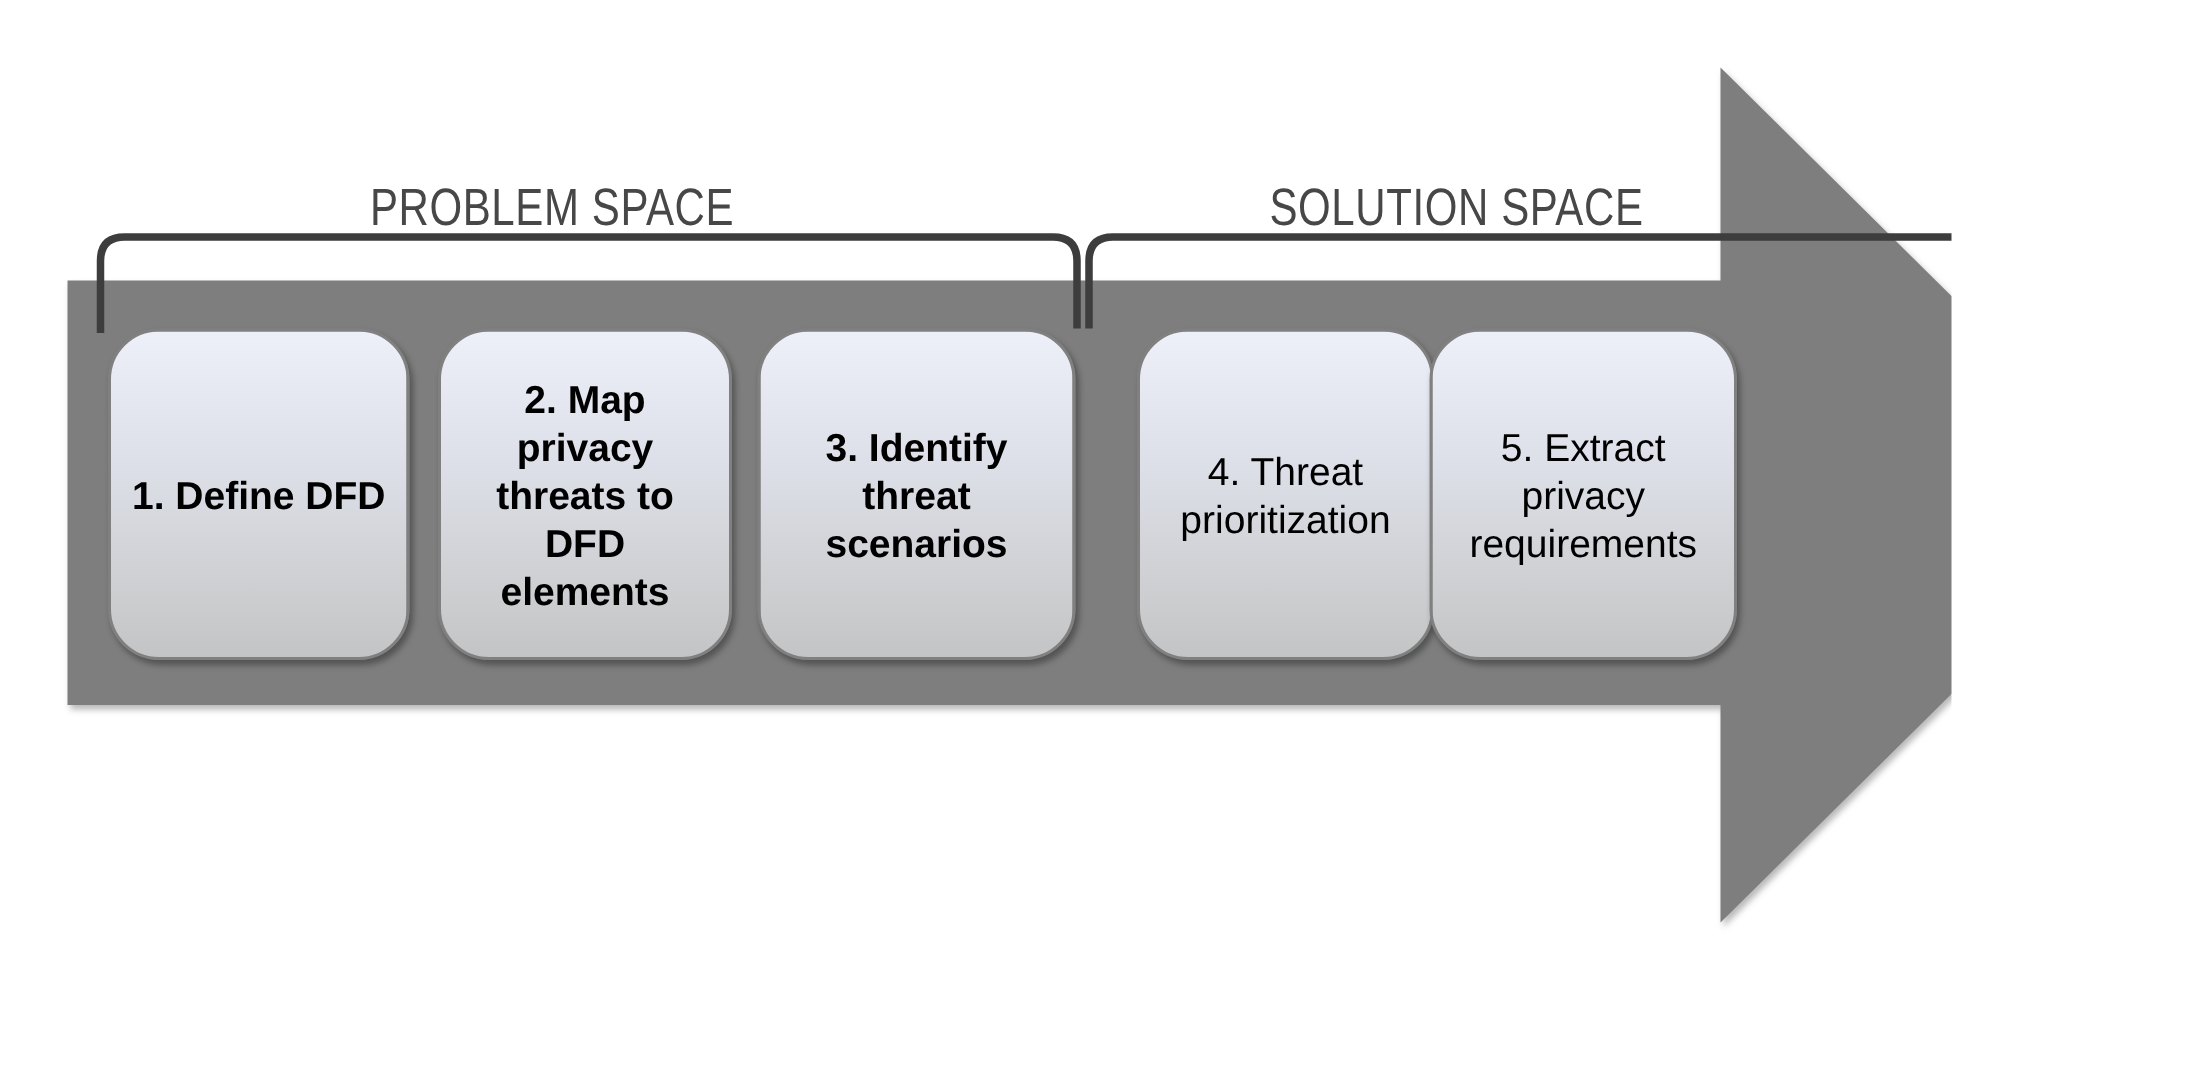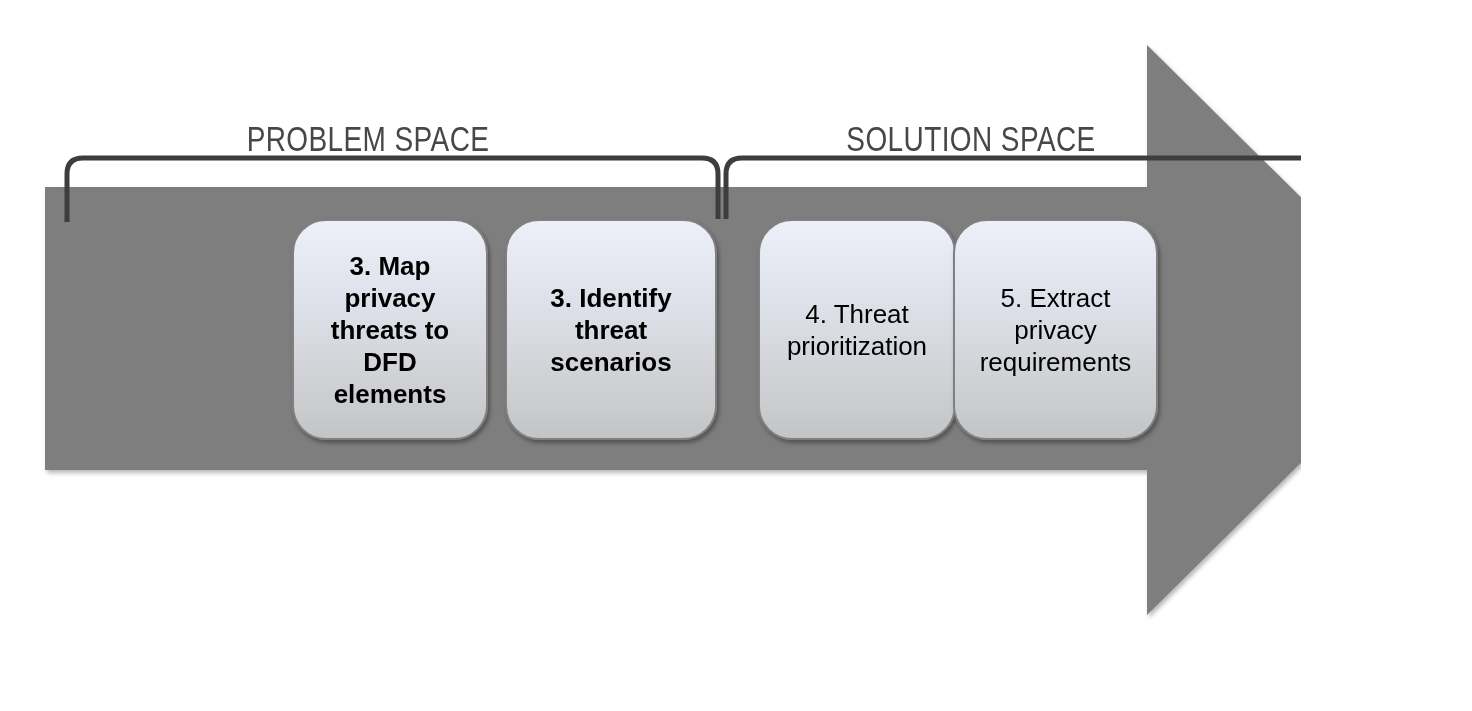--- a/index.html
+++ b/index.html
@@ -81,23 +81,26 @@
 
     <path d="M 67 222 L 67 174 Q 67 158 83 158 L 702 158 Q 718 158 718 174 L 718 219" fill="none" stroke="#3d3d3d" stroke-width="5"></path>
 
     <path d="M 726 219 L 726 174 Q 726 158 742 158 L 1351 158 Q 1367 158 1367 174 L 1367 222" fill="none" stroke="#3d3d3d" stroke-width="5"></path>
   </svg>
 
   <div class="phase-label problem">PROBLEM SPACE</div>
 
   <div class="phase-label solution">SOLUTION SPACE</div>
 
+  <div class="step-box step-1 emphasis">
+    <div class="step-label">1. Define DFD</div>
+  </div>
 
   <div class="step-box step-2 emphasis">
-    <div class="step-label">3. Map privacy threats to DFD elements</div>
+    <div class="step-label">2. Map privacy threats to DFD elements</div>
   </div>
 
   <div class="step-box step-3 emphasis">
     <div class="step-label">3. Identify threat scenarios</div>
   </div>
 
   <div class="step-box step-4">
     <div class="step-label">4. Threat prioritization</div>
   </div>
 

